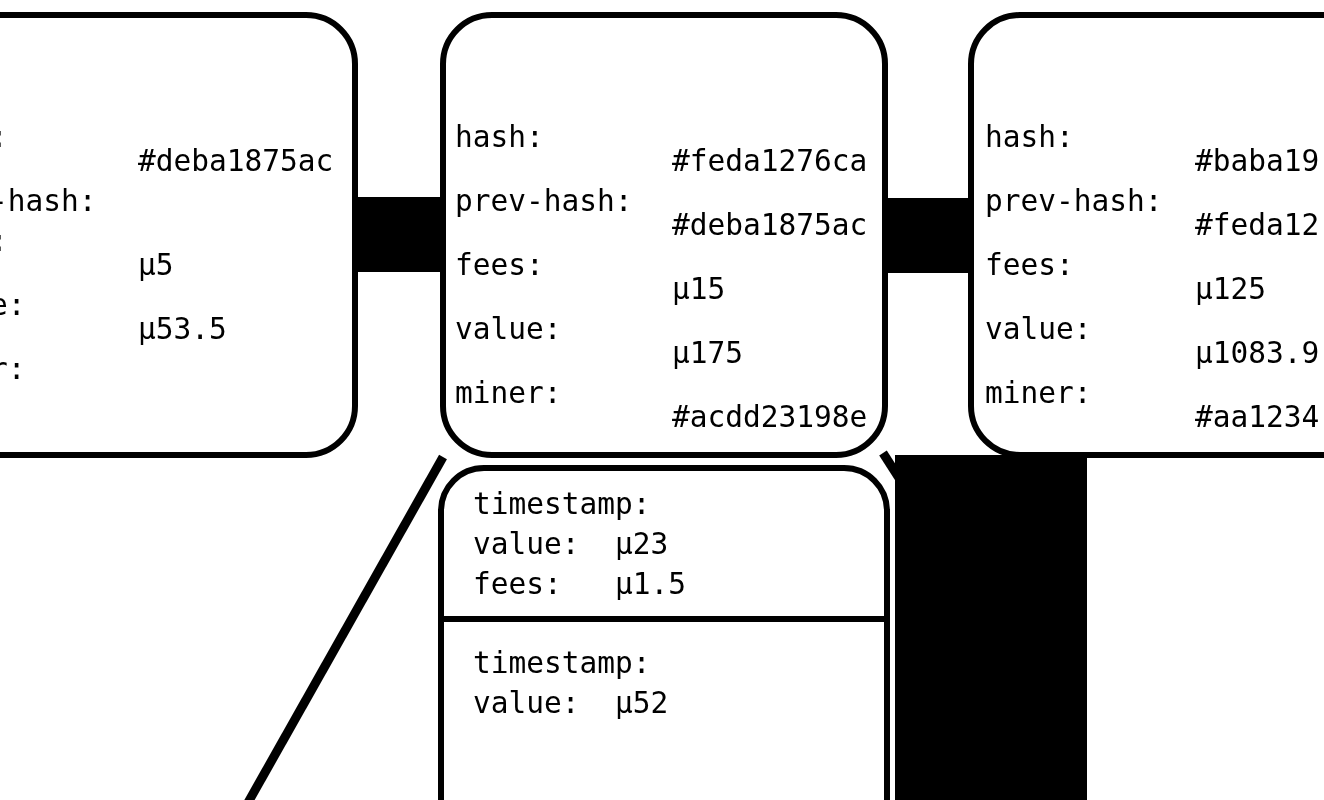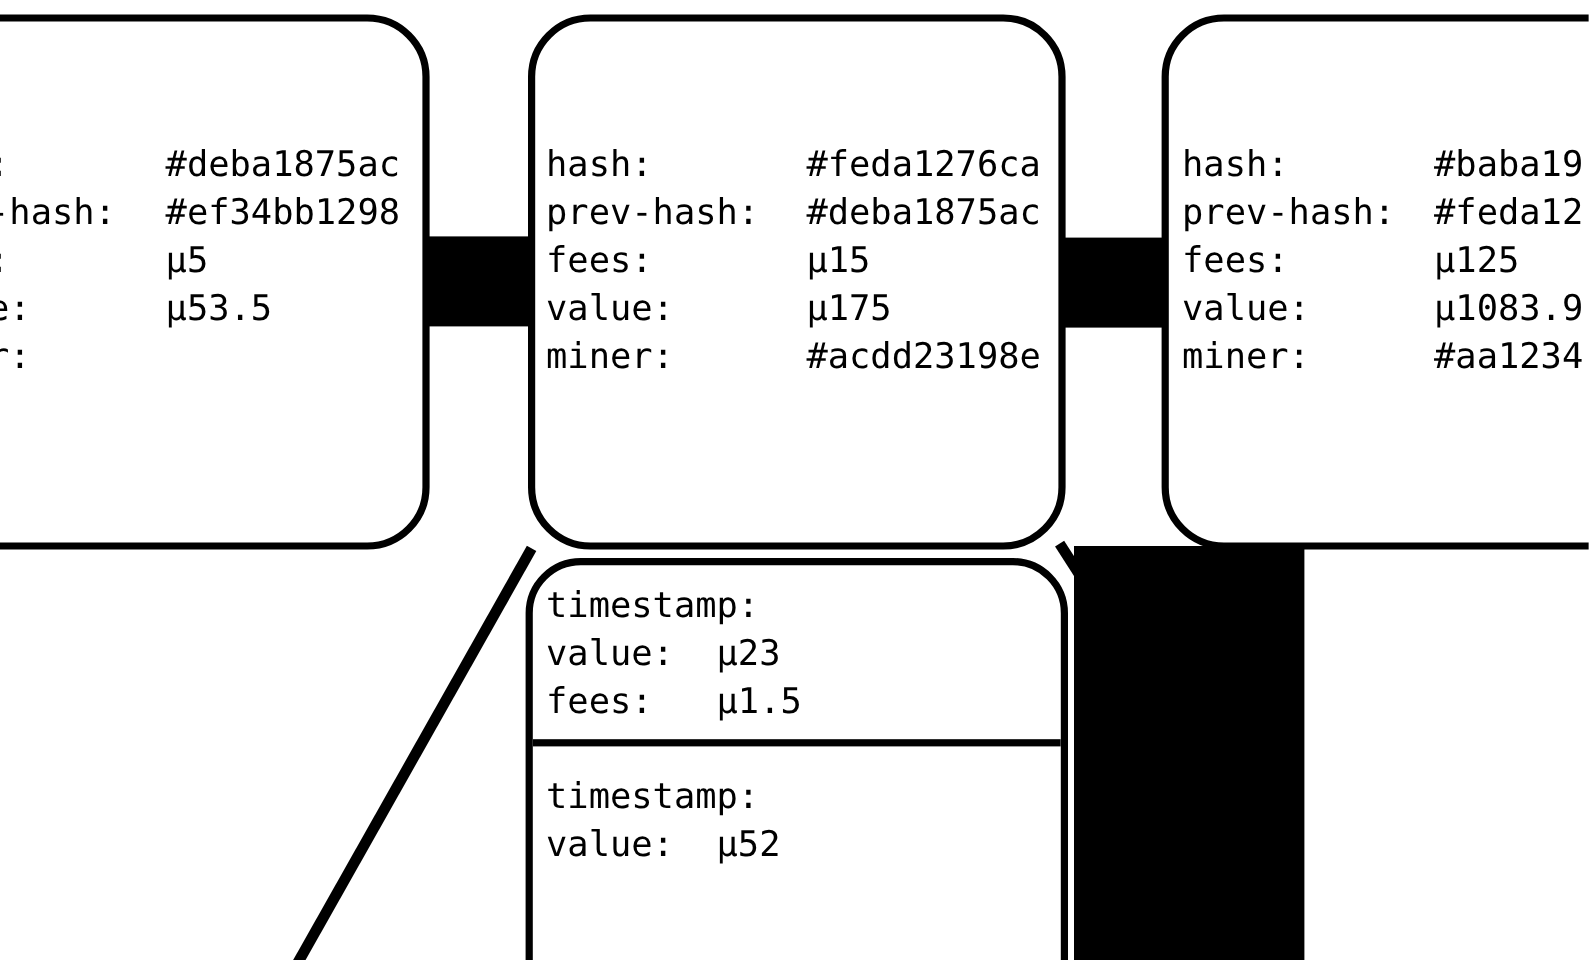--- a/index.html
+++ b/index.html
@@ -24,53 +24,53 @@
   #b1{left:-90px;}
   #b2{left:440px;}
   #b3{left:968px;}
   .fields{position:absolute;top:99px;left:3px;right:-300px;}
   #b2 .fields{left:9px;}
   #b3 .fields{left:11px;}
   .row{display:flex;line-height:40px;font-size:29.5px;white-space:pre;}
   .lbl{display:inline-block;width:219px;flex:0 0 auto;}
   #b2 .lbl{width:217px;}
   #b3 .lbl{width:210px;}
-  .val{display:inline-block;white-space:pre;}
+  .val{display:inline-block;white-space:pre;margin-top:24px;}
   
   .connector{position:absolute;background:var(--stroke);}
   #conn1{left:353px;top:197px;width:91px;height:75px;}
   #conn2{left:883px;top:198px;width:87px;height:75px;}
   
   svg.edges{position:absolute;left:0;top:0;width:1324px;height:800px;pointer-events:none;}
   
   .txbox{
     position:absolute;left:438px;top:465px;width:452px;height:400px;
     border:6px solid var(--stroke);border-radius:46px;
     background:var(--bg);box-sizing:border-box;overflow:hidden;
   }
-  .tx{padding-left:11px;}
+  .tx{padding-left:29px;}
   .tx1{padding-top:13px;padding-bottom:12px;}
   .tx2{padding-top:21px;}
   .txline{line-height:40px;font-size:29.5px;white-space:pre;}
   .tx-divider{border-top:6px solid var(--stroke);width:100%;}
   
   #bigrect{position:absolute;left:895px;top:455px;width:192px;height:350px;background:var(--stroke);}
 </style>
 </head>
 <body>
 
 <div id="canvas">
 
   <div class="block" id="b1">
     <div class="fields">
       <div class="row">
         <span class="lbl">hash:</span><span class="val">#deba1875ac</span>
       </div>
       <div class="row">
-        <span class="lbl">prev-hash:</span><span class="val">#ef34bb1298</span>
+        <span class="lbl">prev-hash:</span>
       </div>
       <div class="row">
         <span class="lbl">fees:</span><span class="val">µ5</span>
       </div>
       <div class="row">
         <span class="lbl">value:</span><span class="val">µ53.5</span>
       </div>
       <div class="row">
         <span class="lbl">miner:</span>
       </div>

